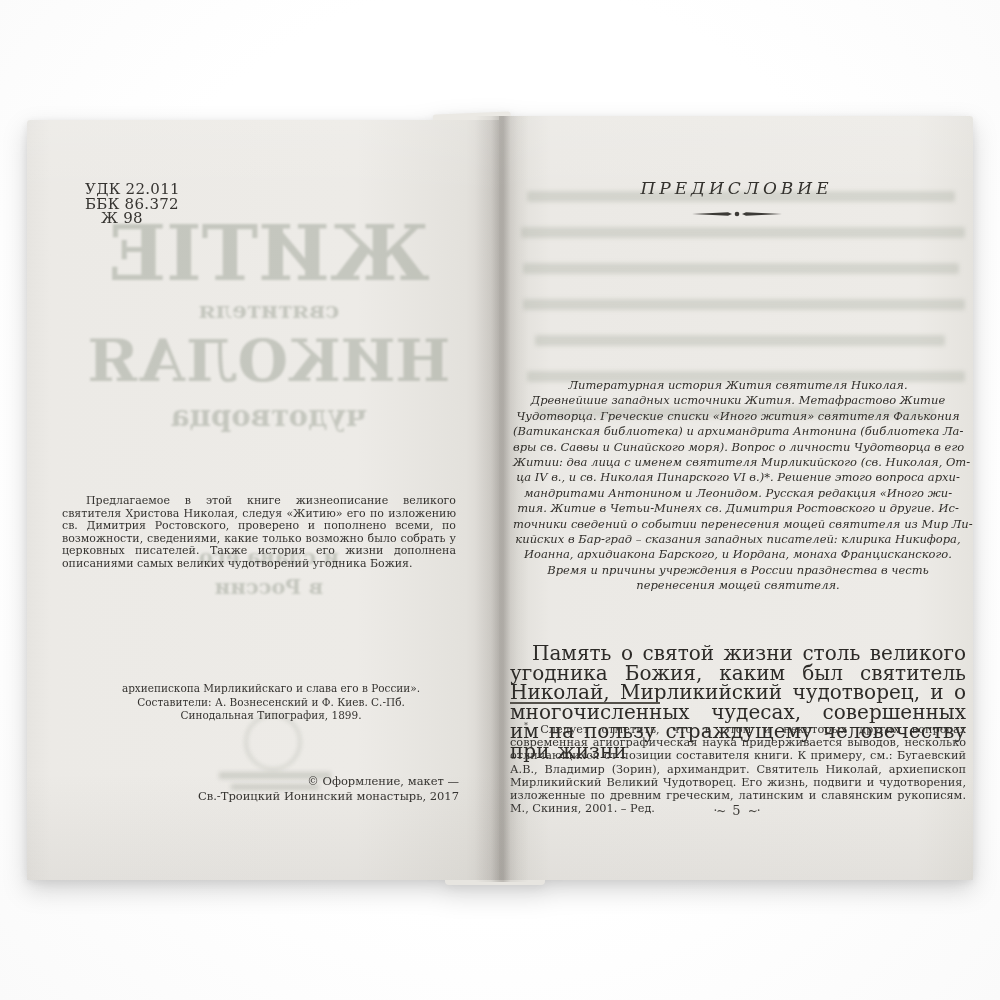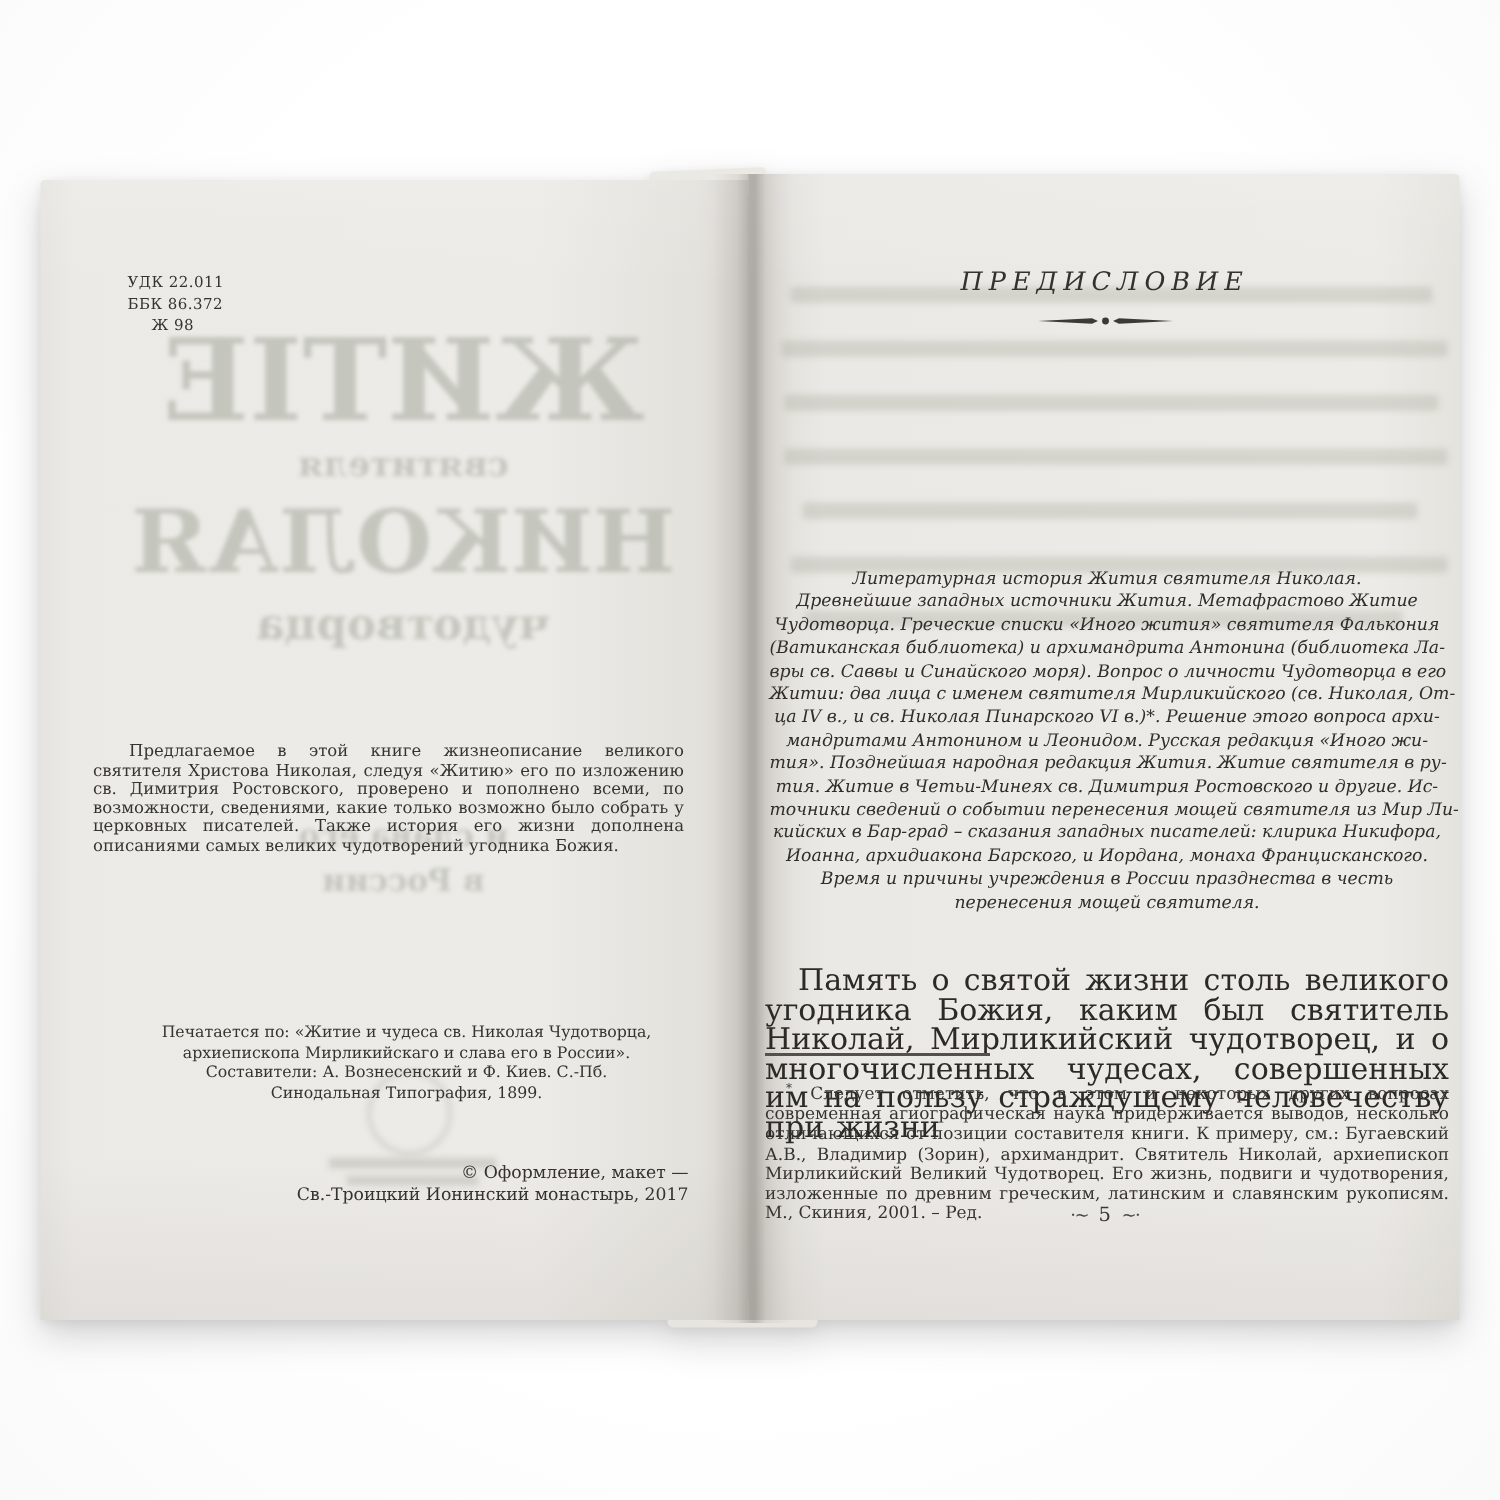--- a/index.html
+++ b/index.html
@@ -28,21 +28,21 @@
     content:"";position:absolute;inset:0;pointer-events:none;
     background:linear-gradient(180deg,rgba(255,255,255,0.10) 0%,rgba(255,255,255,0) 10%,rgba(255,255,255,0) 86%,rgba(110,105,98,0.08) 100%);
   }
   .crease{
     position:absolute;left:448px;top:0;width:54px;height:766px;z-index:2;pointer-events:none;
     background:linear-gradient(90deg,rgba(70,64,56,0) 0%,rgba(70,64,56,0.08) 30%,rgba(55,50,43,0.22) 47%,rgba(55,50,43,0.24) 52%,rgba(70,64,56,0.08) 66%,rgba(70,64,56,0) 100%);
   }
   .txt{position:absolute;z-index:3;color:#353330;}
 
   
-  .udk{left:58px;top:66px;font-size:10px;line-height:14.5px;letter-spacing:0.3px;}
+  .udk{left:58px;top:66px;font-size:15px;line-height:14.5px;letter-spacing:0.3px;}
   .udk .l3{padding-left:16px;}
   .ghost{position:absolute;z-index:2;color:rgba(148,156,142,0.45);transform:scaleX(-1);
          filter:blur(1.3px);font-weight:bold;text-align:center;pointer-events:none;}
   .ghost-title{left:42px;top:98px;width:400px;}
   .gt1{font-size:76px;line-height:80px;}
   .gt2{font-size:23px;line-height:32px;}
   .gt3{font-size:58px;line-height:70px;}
   .gt4{font-size:29px;line-height:40px;}
   .gt5{font-size:21px;line-height:30px;margin-top:106px;}
   .gt6{font-size:21px;line-height:30px;}
@@ -100,21 +100,20 @@
   <div class="txt udk">
     <div class="l1">УДК 22.011</div>
     <div class="l2">ББК 86.372</div>
     <div class="l3">Ж 98</div>
   </div>
 
 
   <p class="txt annotation">Предлагаемое в этой книге жизнеописание великого святителя Христова Николая, следуя «Житию» его по изложению св. Димитрия Ростовского, проверено и пополнено всеми, по возможности, сведениями, какие только возможно было собрать у церковных писателей. Также история его жизни дополнена описаниями самых великих чудотворений угодника Божия.</p>
 
   <div class="txt print-source">
-    <div>Печатается по: «Житие и чудеса св. Николая Чудотворца,</div>
     <div>архиепископа Мирликийскаго и слава его в России».</div>
     <div>Составители: А. Вознесенский и Ф. Киев. С.-Пб.</div>
     <div>Синодальная Типография, 1899.</div>
   </div>
 
   <div class="txt copyright">
     <div>© Оформление, макет —</div>
     <div>Св.-Троицкий Ионинский монастырь, 2017</div>
   </div>
 
@@ -154,21 +153,20 @@
 
   <div class="txt summary">
     <div>Литературная история Жития святителя Николая.</div>
     <div>Древнейшие западных источники Жития. Метафрастово Житие</div>
     <div>Чудотворца. Греческие списки «Иного жития» святителя Фалькония</div>
     <div>(Ватиканская библиотека) и архимандрита Антонина (библиотека Ла-</div>
     <div>вры св. Саввы и Синайского моря). Вопрос о личности Чудотворца в его</div>
     <div>Житии: два лица с именем святителя Мирликийского (св. Николая, От-</div>
     <div>ца IV в., и св. Николая Пинарского VI в.)*. Решение этого вопроса архи-</div>
     <div>мандритами Антонином и Леонидом. Русская редакция «Иного жи-</div>
-    <div>тия». Позднейшая народная редакция Жития. Житие святителя в ру-</div>
     <div>тия. Житие в Четьи-Минеях св. Димитрия Ростовского и другие. Ис-</div>
     <div>точники сведений о событии перенесения мощей святителя из Мир Ли-</div>
     <div>кийских в Бар-град – сказания западных писателей: клирика Никифора,</div>
     <div>Иоанна, архидиакона Барского, и Иордана, монаха Францисканского.</div>
     <div>Время и причины учреждения в России празднества в честь</div>
     <div>перенесения мощей святителя.</div>
   </div>
 
   <p class="txt body-para">Память о святой жизни столь великого угодника Божия, каким был святитель Николай, Мирликийский чудотворец, и о многочисленных чудесах, совершенных им на пользу страждущему человечеству при жизни</p>
 

